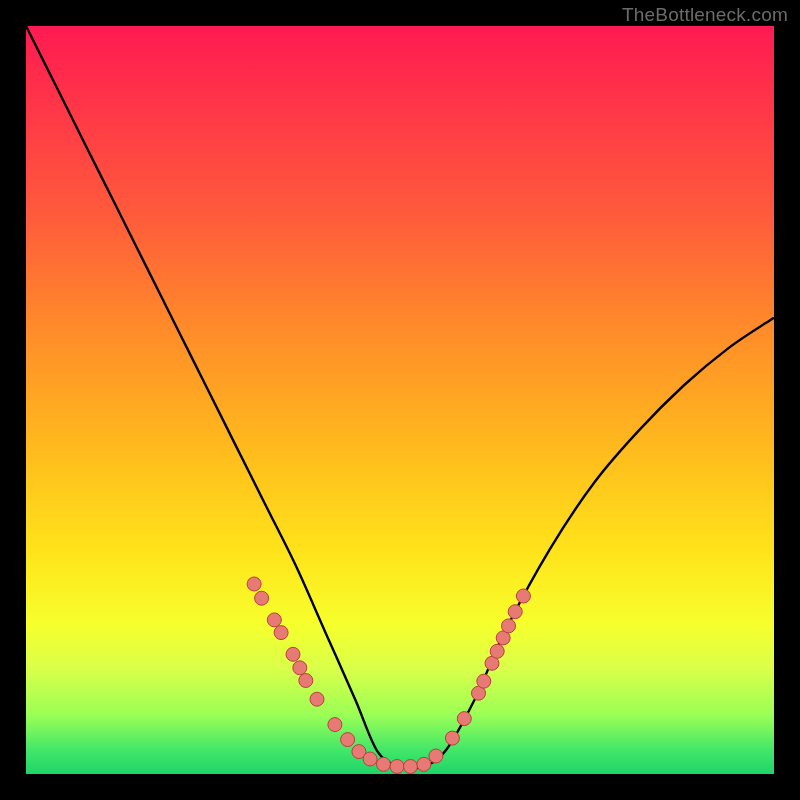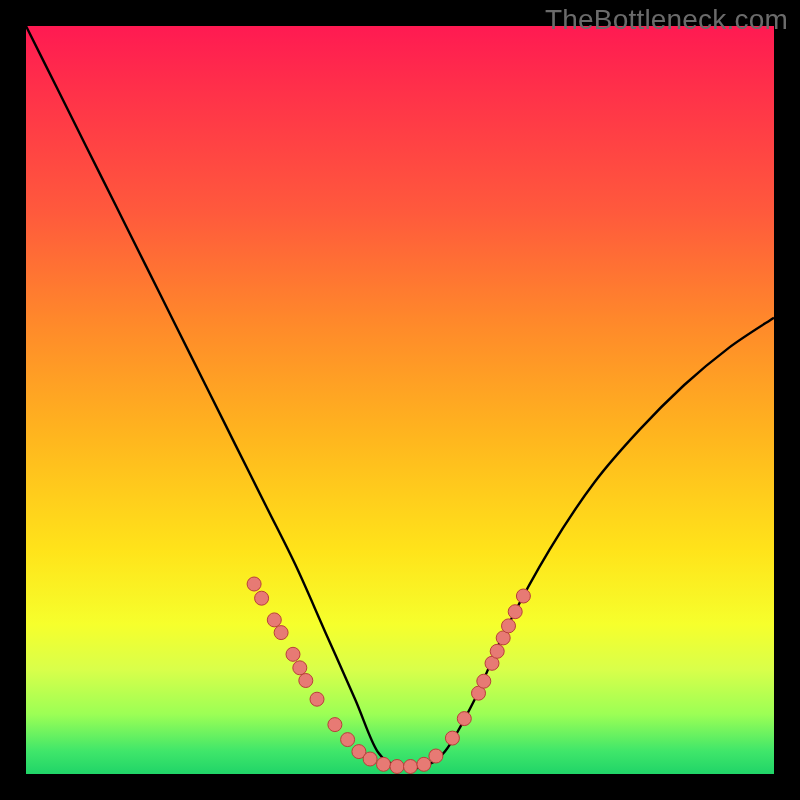--- a/index.html
+++ b/index.html
@@ -38,21 +38,21 @@
       #9cff55 92%,
       #3fe66a 97%,
       #20d468 100%
     );
   }
   .watermark {
     position: absolute;
     top: 4px;
     right: 12px;
     color: #6b6b6b;
-    font-size: 28px;
+    font-size: 19px;
     letter-spacing: 0.2px;
     font-weight: 500;
   }
   svg.curve {
     position: absolute;
     left: 0;
     top: 0;
     width: 748px;
     height: 748px;
     overflow: visible;

